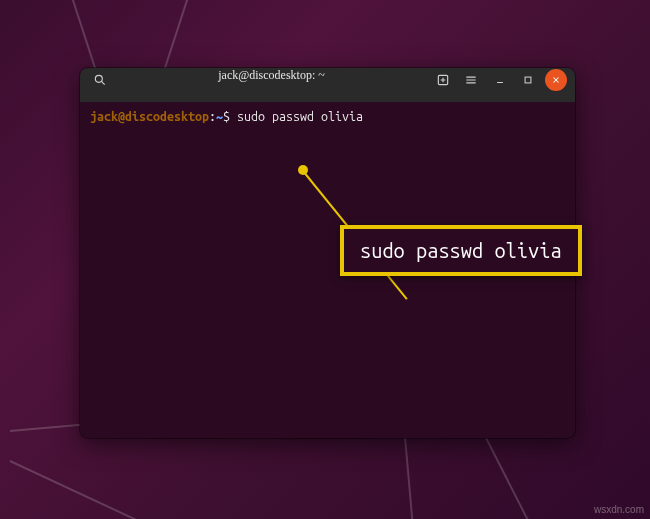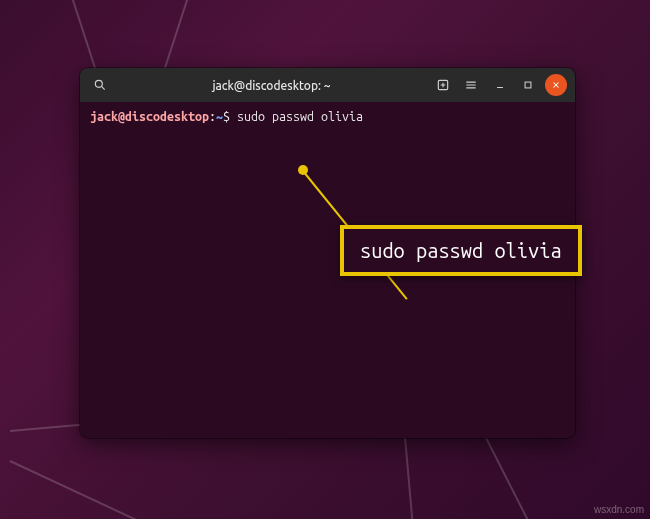--- a/index.html
+++ b/index.html
@@ -37,23 +37,24 @@
     border-radius: 8px;
     box-shadow: 0 6px 24px rgba(0,0,0,0.55), 0 0 0 1px rgba(0,0,0,0.4);
     display: flex;
     flex-direction: column;
     overflow: hidden;
   }
   .titlebar {
     height: 34px;
     background: #2a2a2a;
     display: flex;
-    align-items: center;
+    align-items: flex-start;
     padding: 0 8px;
     gap: 6px;
+    font-family: Liberation Serif, serif;
   }
   .tb-left, .tb-right { display:flex; align-items:center; gap:4px; }
   .tb-left { flex: 0 0 auto; }
   .tb-title {
     flex: 1 1 auto;
     text-align: center;
     color: #e6e6e6;
     font-size: 12px;
     font-weight: 500;
   }
@@ -79,21 +80,21 @@
   .wctl svg, .icon-btn svg { display:block; }
 
   .terminal-body {
     flex:1;
     padding: 6px 10px;
     font-family: "Ubuntu Mono","DejaVu Sans Mono",Menlo,monospace;
     font-size: 12.5px;
     line-height: 1.35;
     color:#e6e6e6;
   }
-  .prompt-user  { color:#fca5a5; font-weight:bold; }
+  .prompt-user  { color:#a16207; font-weight:bold; }
   .prompt-colon { color:#e6e6e6; }
   .prompt-path  { color:#6aa3ff; font-weight:bold; }
   .prompt-sym   { color:#e6e6e6; }
   .cmd          { color:#e6e6e6; }
 
   
   .callout {
     position:absolute;
     left: 340px;
     top: 225px;

